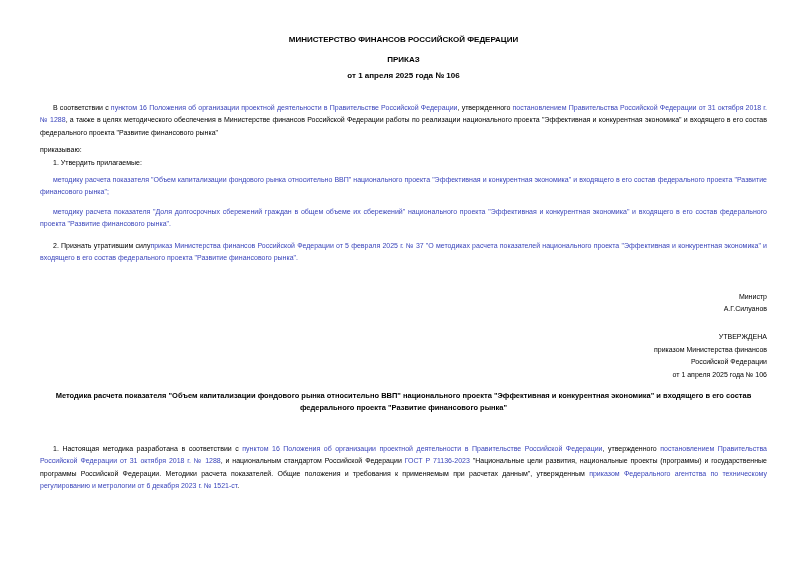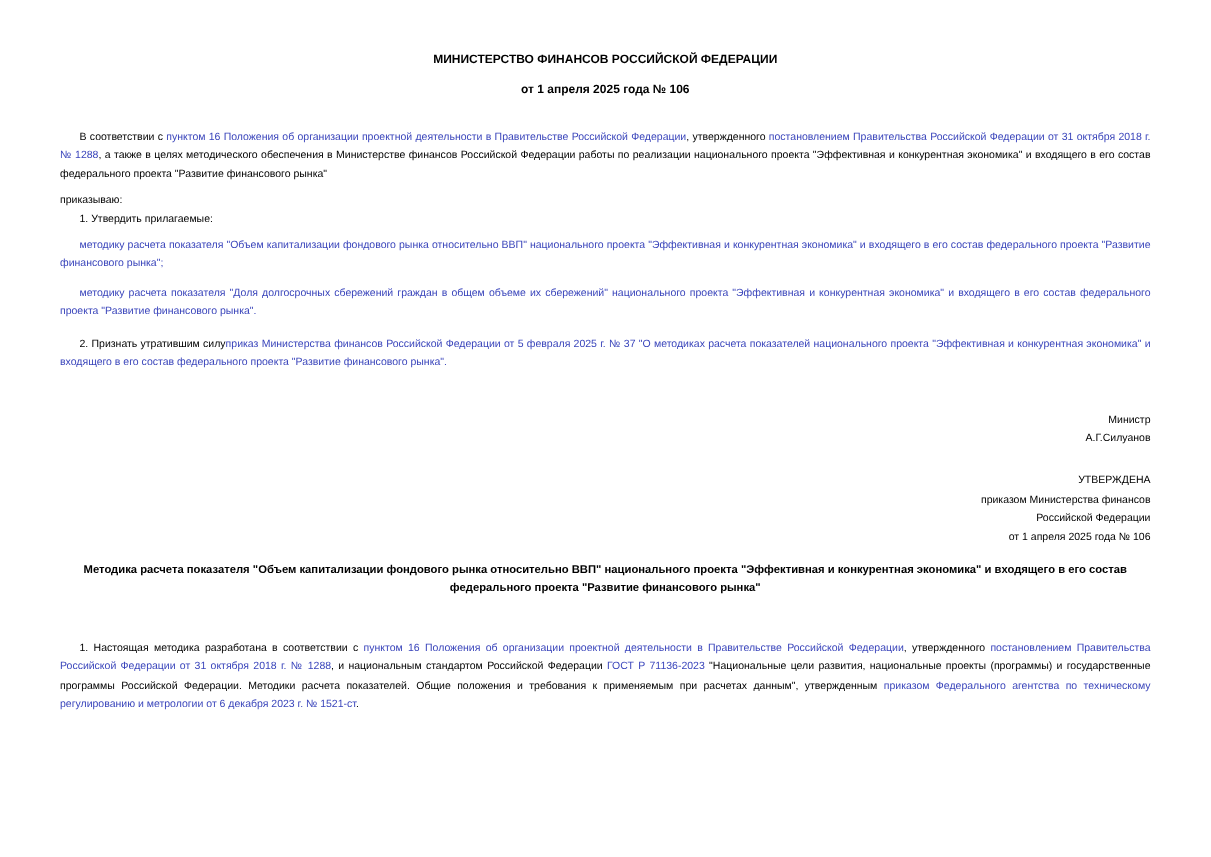--- a/index.html
+++ b/index.html
@@ -56,20 +56,21 @@
     cursor:pointer;
   }
   .txt{color:var(--text-color,#000);}
 </style>
 </head>
 <body>
 
 <div class="page">
 
   <div class="org ministry">МИНИСТЕРСТВО ФИНАНСОВ РОССИЙСКОЙ ФЕДЕРАЦИИ</div>
+  <div class="org doctype">ПРИКАЗ</div>
   <div class="org docdate">от 1 апреля 2025 года № 106</div>
 
 
   <p class="para indent p-intro"><span class="txt">В соответствии с </span><a class="lnk">пунктом 16 Положения об организации проектной деятельности в Правительстве Российской Федерации</a><span class="txt">, утвержденного </span><a class="lnk">постановлением Правительства Российской Федерации от 31 октября 2018 г. № 1288</a><span class="txt">, а также в целях методического обеспечения в Министерстве финансов Российской Федерации работы по реализации национального проекта "Эффективная и конкурентная экономика" и входящего в его состав федерального проекта "Развитие финансового рынка"</span></p>
 
   <p class="para p-orderword">приказываю:</p>
   <p class="para indent p-approveitem">1. Утвердить прилагаемые:</p>
 
   <p class="para indent p-method1"><a class="lnk">методику расчета показателя "Объем капитализации фондового рынка относительно ВВП" национального проекта "Эффективная и конкурентная экономика" и входящего в его состав федерального проекта "Развитие финансового рынка";</a></p>
   <p class="para indent p-method2"><a class="lnk">методику расчета показателя "Доля долгосрочных сбережений граждан в общем объеме их сбережений" национального проекта "Эффективная и конкурентная экономика" и входящего в его состав федерального проекта "Развитие финансового рынка".</a></p>

